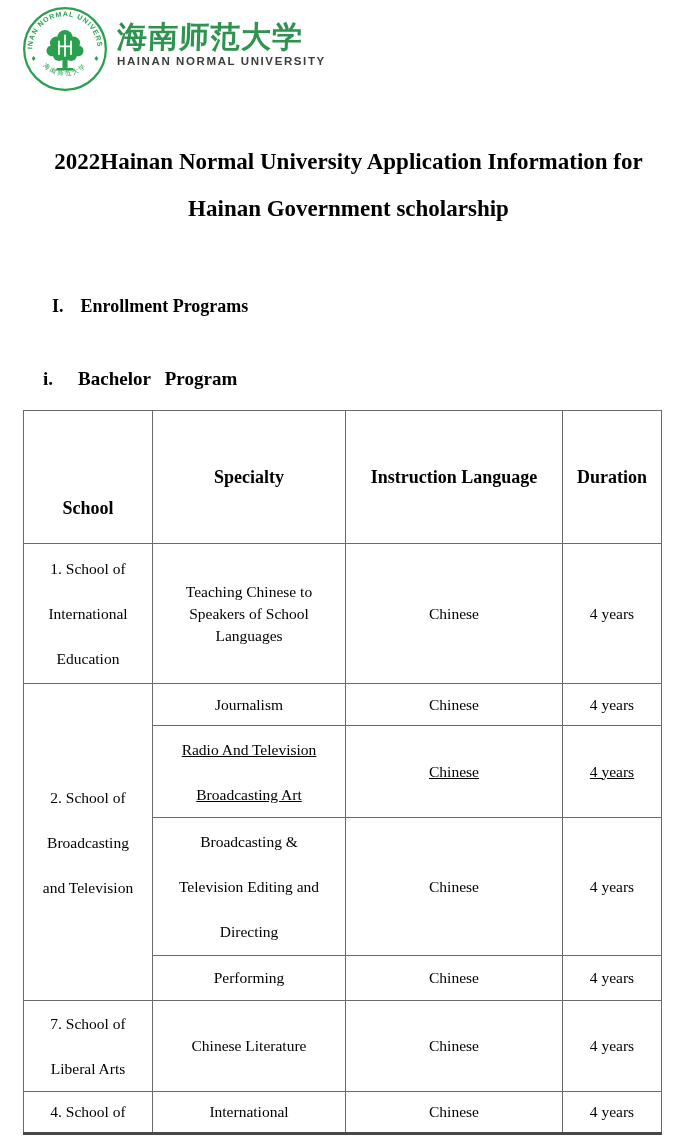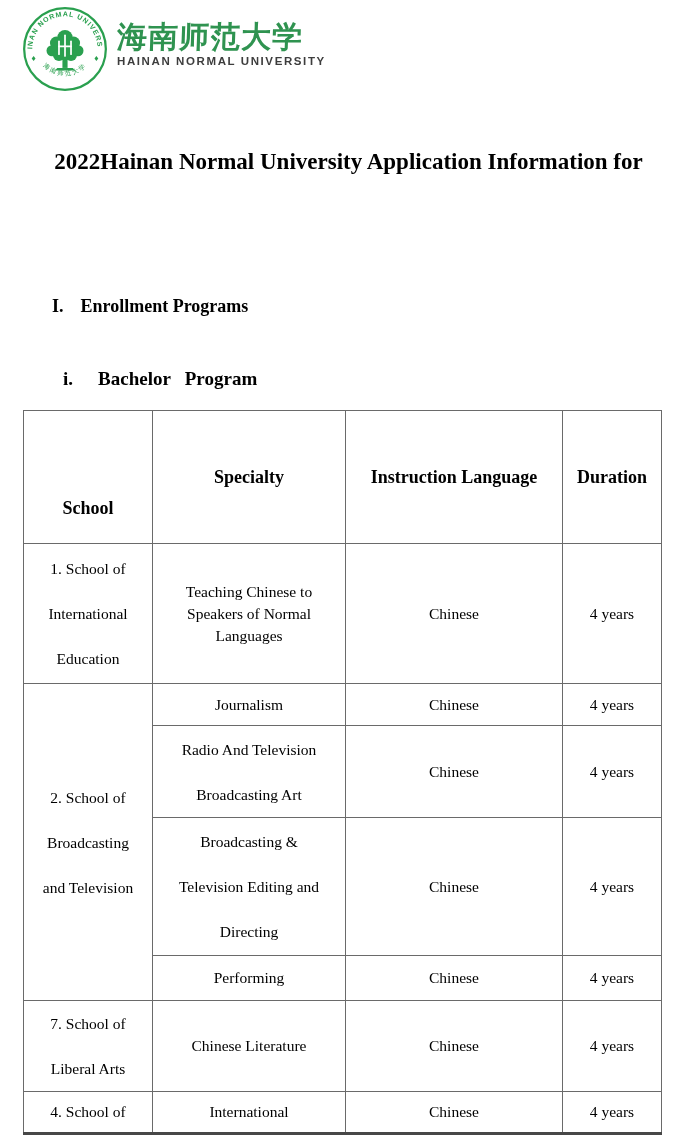--- a/index.html
+++ b/index.html
@@ -20,40 +20,40 @@
     font-size:11.5px;font-weight:bold;color:#3d3d3d;letter-spacing:1.6px;
     margin-top:2px;white-space:nowrap;
   }
   
   .doc-title{position:absolute;left:0;width:697px;text-align:center;font-weight:bold;font-size:23px;white-space:nowrap;}
   .title-1{top:149px;}
   .title-2{top:196px;}
   
   .h-main{position:absolute;left:52px;top:296px;font-weight:bold;font-size:18px;white-space:nowrap;}
   .h-main .numeral{display:inline-block;margin-right:17px;}
-  .h-sub{position:absolute;left:44px;top:346px;font-weight:bold;font-size:19px;white-space:pre;}
+  .h-sub{position:absolute;left:24px;top:346px;font-weight:bold;font-size:19px;white-space:pre;}
   .h-sub .numeral{display:inline-block;margin-right:25px;}
   
   table.programs{
     position:absolute;left:23px;top:410px;width:638px;
     border-collapse:collapse;table-layout:fixed;font-size:15.5px;
   }
   .programs th,.programs td{
     border:1px solid #6a6a6a;text-align:center;vertical-align:middle;
     padding:0;font-weight:normal;overflow:hidden;
   }
   .programs th{font-size:18px;font-weight:bold;}
   th.school-hdr{vertical-align:bottom;padding-bottom:24px;}
   .dbl{line-height:45px;white-space:pre-line;}
   .tight{line-height:22px;white-space:pre-line;}
   .one{line-height:20px;}
   tr.h-hdr{height:133px;}
   tr.h-r1{height:140px;}
   tr.h-r2{height:42px;}
-  tr.h-r3{height:92px;}
+  tr.h-r3{height:92px;text-decoration:underline;}
   tr.h-r4{height:138px;}
   tr.h-r5{height:45px;}
   tr.h-r6{height:88px;}
   tr.h-r7{height:42px;}
   tr.cut td{border-bottom:3px solid #474747;}
 </style>
 </head>
 <body>
 
 <div class="page">
@@ -94,20 +94,21 @@
         </g>
       </g>
     </svg>
     <div class="logo-text">
       <div class="calligraphy">海南师范大学</div>
       <div class="wordmark">HAINAN NORMAL UNIVERSITY</div>
     </div>
   </div>
 
   <div class="doc-title title-1">2022Hainan Normal University Application Information for</div>
+  <div class="doc-title title-2">Hainan Government scholarship</div>
 
   <div class="h-main">
     <span class="numeral">I.</span><span>Enrollment Programs</span>
   </div>
   <div class="h-sub">
     <span class="numeral">i.</span><span>Bachelor   Program</span>
   </div>
 
   <table class="programs">
     <colgroup>
@@ -122,21 +123,21 @@
       <th>Specialty</th>
       <th>Instruction Language</th>
       <th>Duration</th>
     </tr>
 
     <tr class="h-r1">
       <td class="dbl">1. School of
 International
 Education</td>
       <td class="tight">Teaching Chinese to
-Speakers of Normal
+Speakers of School
 Languages</td>
       <td class="one">Chinese</td>
       <td class="one">4 years</td>
     </tr>
 
     <tr class="h-r2">
       <td class="dbl" rowspan="4">2. School of
 Broadcasting
 and Television</td>
       <td class="one">Journalism</td>

